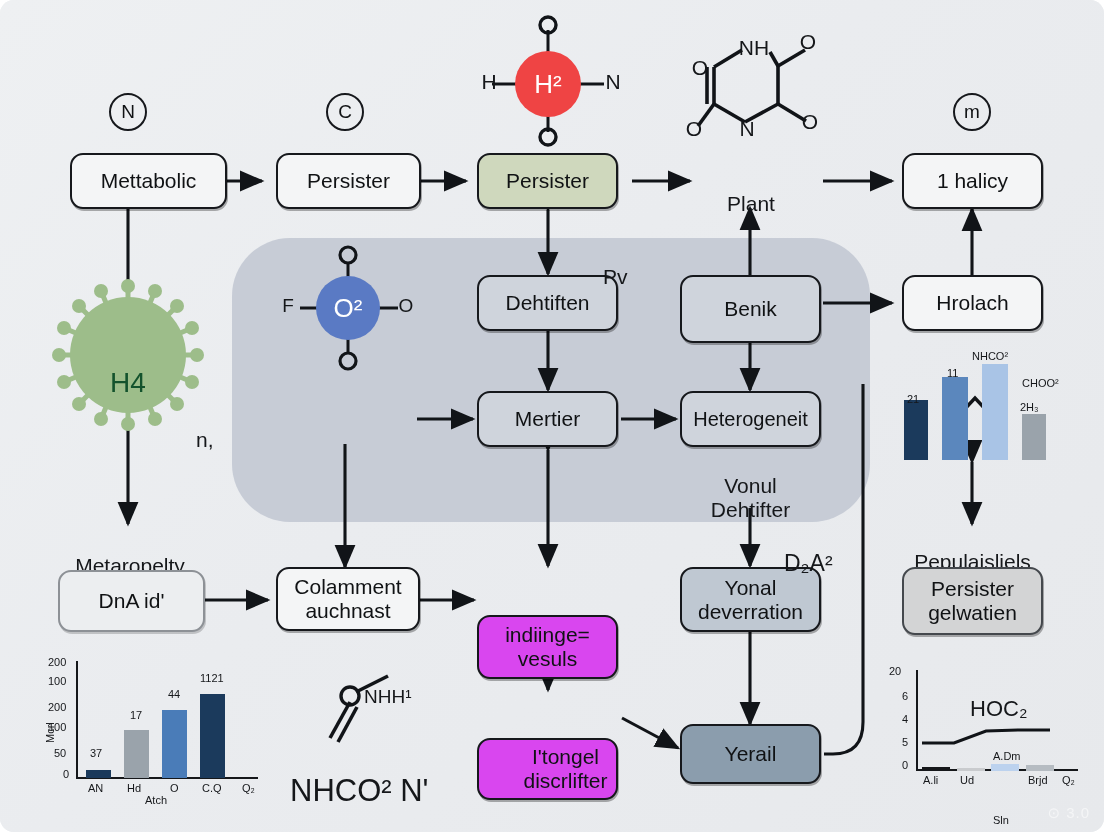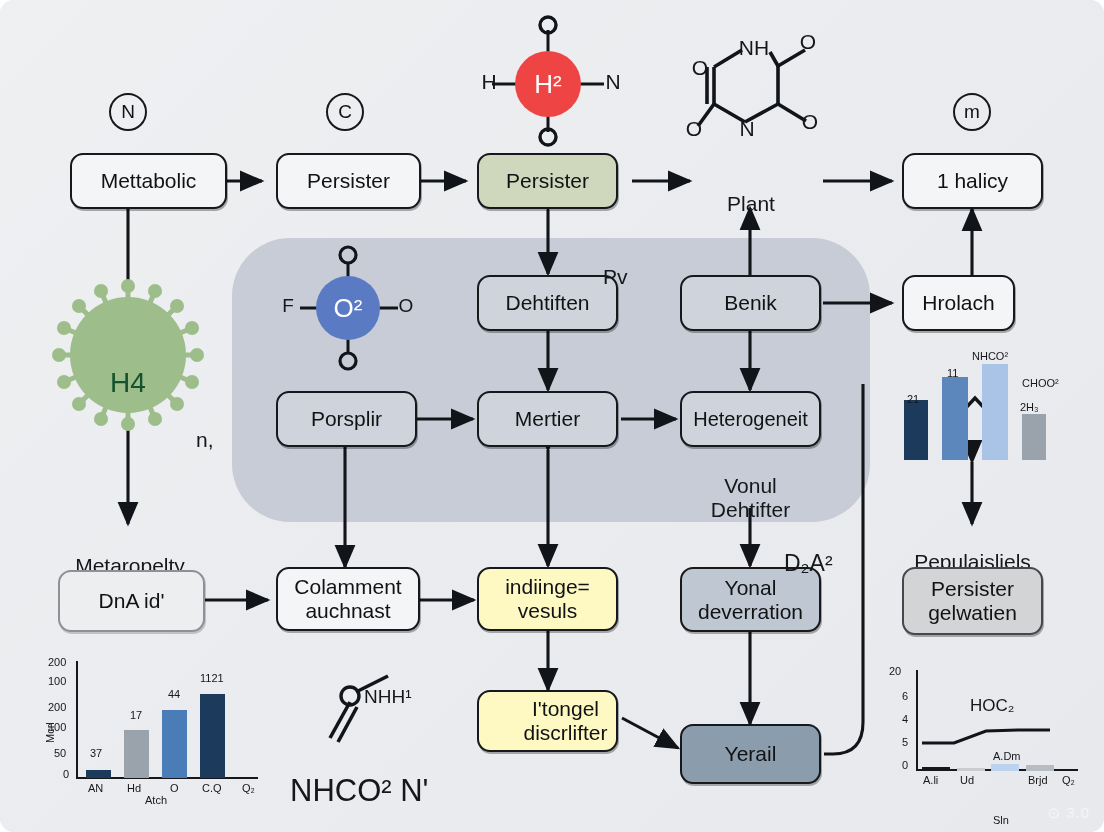--- a/index.html
+++ b/index.html
@@ -44,21 +44,21 @@
     border-radius:13px;
     background:#f4f5f6;
     color:#101214;
     font-size:21px;
     line-height:1.12;
     padding:4px 8px;
     white-space:pre-line;
     box-shadow:1px 2px 0 rgba(0,0,0,.30);
   }
   .box.green  { background:#cfd8bd; }
-  .box.grey1  { background:#fef9c3; }
+  .box.grey1  { background:#d946ef;margin-top:48px; }
   .box.grey2  { background:#bfc8d2; }
   .box.slate  { background:#8b9dad; }
   .box.light  { background:#eceef0; border-color:#8d9196; box-shadow:1px 2px 0 rgba(0,0,0,.18);}
   .box.onpanel{ background:#cfd4dc; }
   .box.soft   { background:#d3d4d5; border-color:#44484d; }
 
   
   .txt {
     position:absolute;
     color:#15171a;
@@ -304,33 +304,30 @@
     <div class="txt" style="left:690px; top:168px; width:122px;">
       <span>Plant</span>
     </div>
     <div class="box" style="left:902px; top:153px; width:141px; height:56px;">
       <span>1 halicy</span>
     </div>
 
     <div class="box onpanel" style="left:477px; top:275px; width:141px; height:56px;">
       <span>Dehtiften</span>
     </div>
-    <div class="box onpanel" style="left:680px; top:275px; width:141px; height:56px;">
+    <div class="box onpanel" style="left:680px; top:275px; width:141px; height:68px;">
       <span>Benik</span>
     </div>
-    <div class="box" style="left:902px; top:275px; width:113px; height:56px;">
+    <div class="box" style="left:902px; top:275px; width:141px; height:56px;">
       <span>Hrolach</span>
     </div>
     <div class="txt" style="left:603px; top:241px; width:60px; text-align:left;">
       <span>Pv</span>
     </div>
 
-    <div class="box onpanel" style="left:276px; top:391px; width:141px; height:56px;">
-      <span>Porsplir</span>
-    </div>
     <div class="box onpanel" style="left:477px; top:391px; width:141px; height:56px;">
       <span>Mertier</span>
     </div>
     <div class="box onpanel" style="left:680px; top:391px; width:141px; height:56px; font-size:20px;">
       <span>Heterogeneit</span>
     </div>
     <div class="txt" style="left:196px; top:404px; width:50px; text-align:left;">
       <span>n,</span>
     </div>
     <div class="txt" style="left:680px; top:450px; width:141px;">
@@ -434,21 +431,21 @@
       <div class="cl" style="left:11px; top:5px;">20</div>
       <div class="cl" style="left:24px; top:30px;">6</div>
       <div class="cl" style="left:24px; top:53px;">4</div>
       <div class="cl" style="left:24px; top:76px;">5</div>
       <div class="cl" style="left:24px; top:99px;">0</div>
 
       <svg width="210" height="135" style="position:absolute; left:0; top:0;">
         <polyline points="44,83 76,83 108,71 140,70 172,70" fill="none" stroke="#111418" stroke-width="3"></polyline>
       </svg>
 
-      <div class="cl" style="left:92px; top:36px; font-size:17px;">HOC₂</div>
+      <div class="cl" style="left:92px; top:36px; font-size:22px;">HOC₂</div>
 
       <div class="bar" style="left:44px;  bottom:24px; width:28px; height:4px; background:#15171a;"></div>
       <div class="bar" style="left:79px;  bottom:24px; width:28px; height:3px; background:#c9cbce;"></div>
       <div class="bar" style="left:113px; bottom:24px; width:28px; height:7px; background:#bcd2ee;"></div>
       <div class="bar" style="left:148px; bottom:24px; width:28px; height:6px; background:#b6bcc2;"></div>
       <div class="cl" style="left:115px; top:90px;">A.Dm</div>
 
       <div class="cl" style="left:45px;  top:114px;">A.li</div>
       <div class="cl" style="left:82px;  top:114px;">Ud</div>
       <div class="cl" style="left:115px; top:114px;margin-top:40px;">Sln</div>

